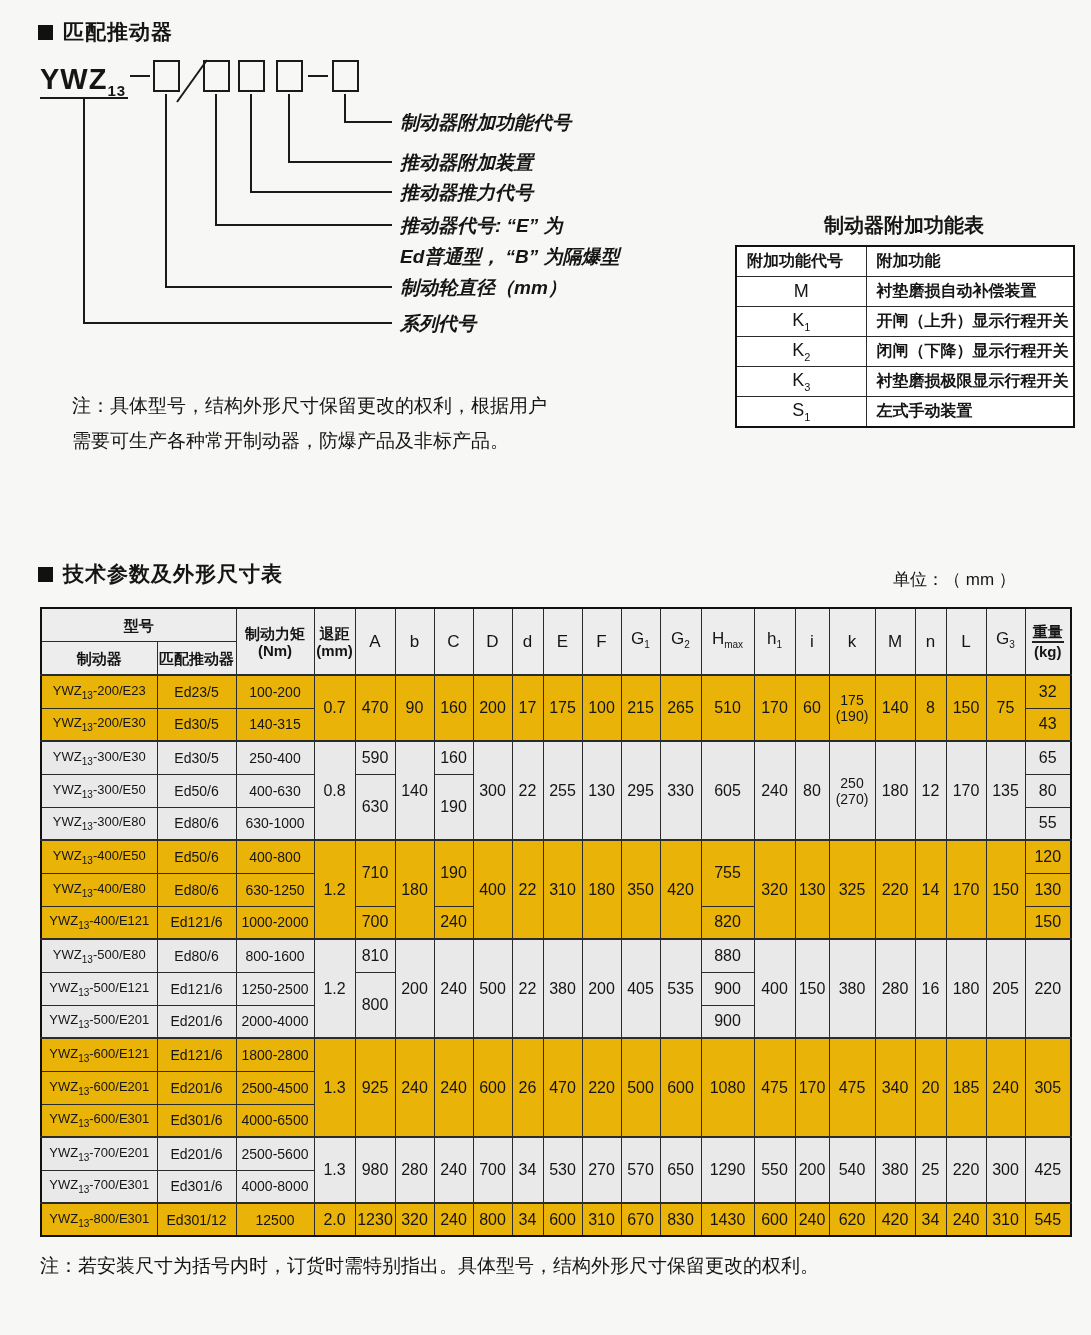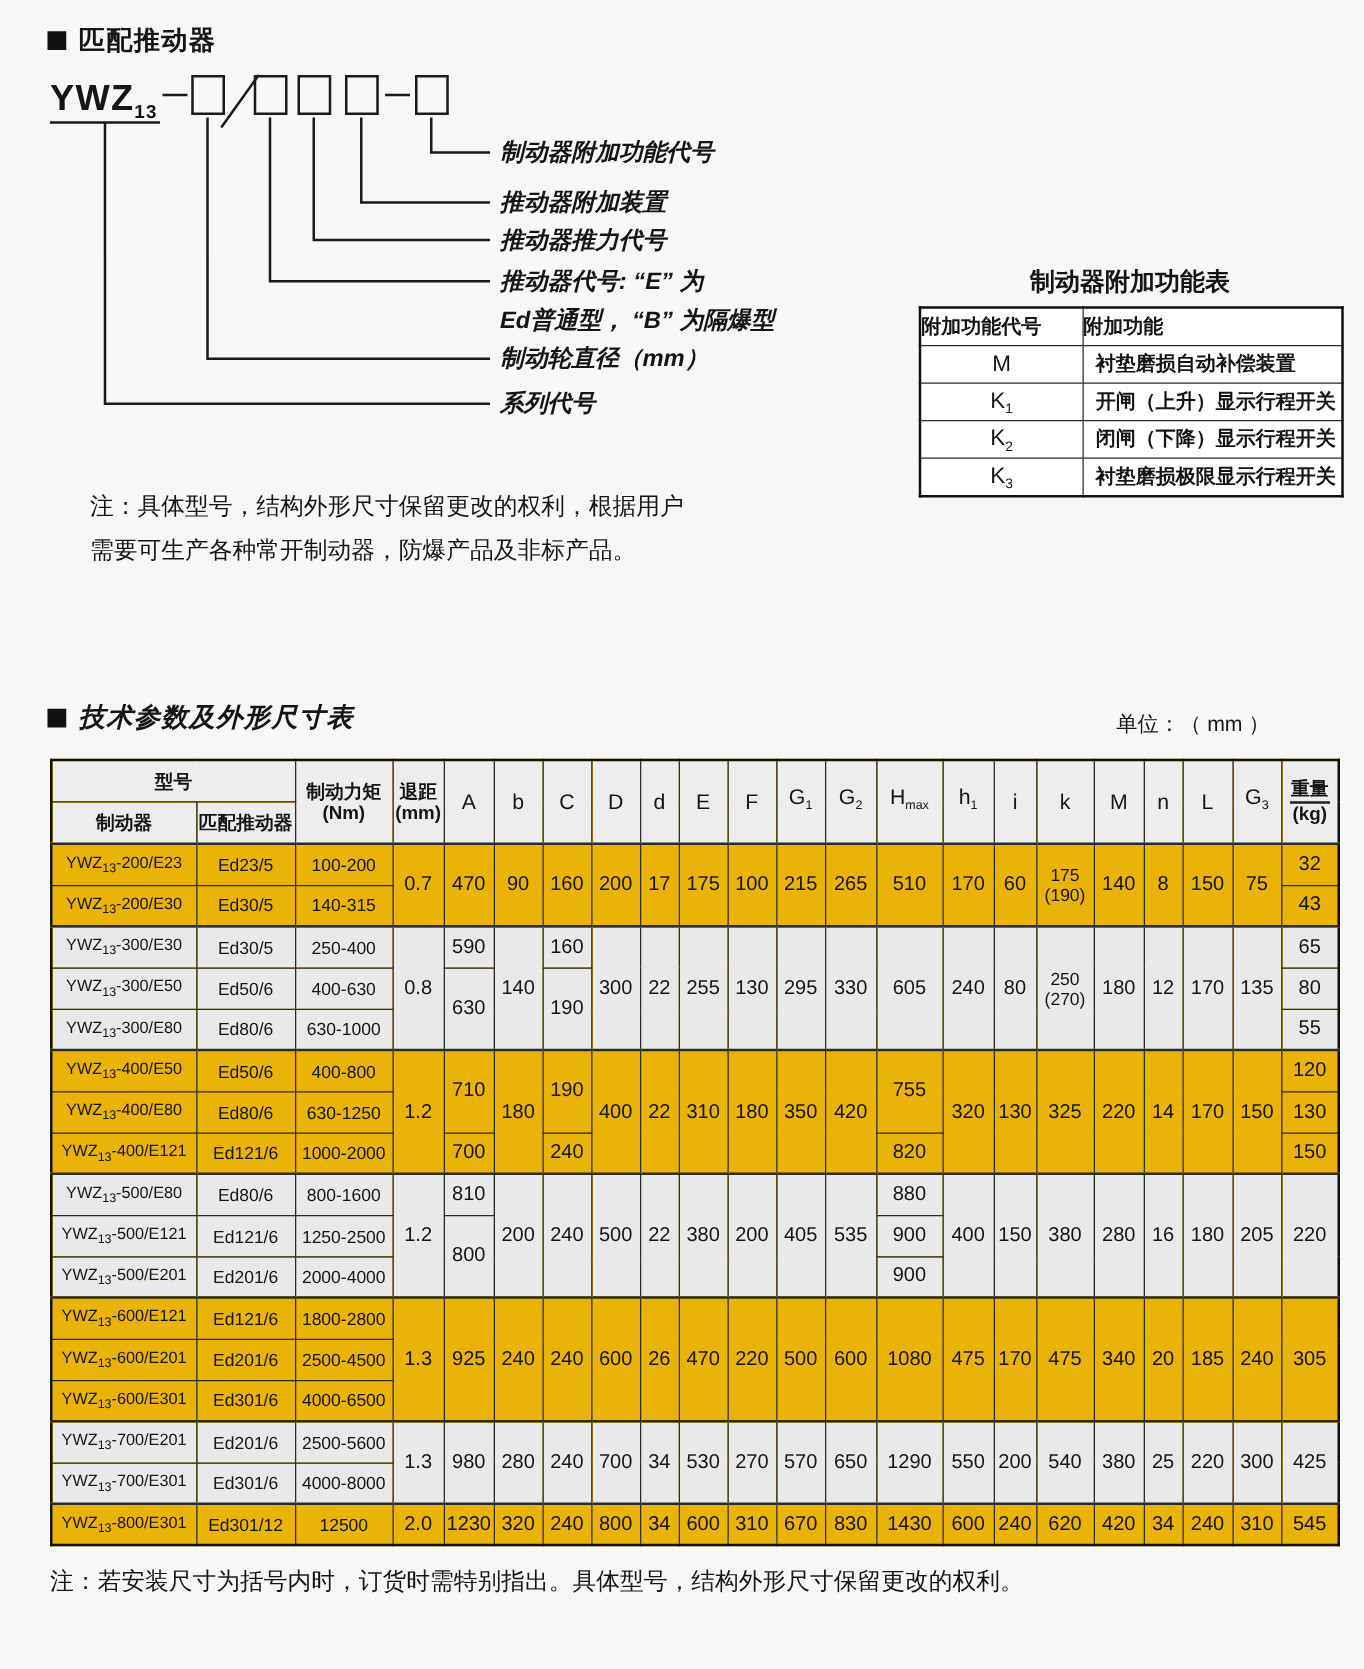--- a/index.html
+++ b/index.html
@@ -24,27 +24,27 @@
   .l0 { top:52px; } .l1 { top:92px; } .l2 { top:122px; } .l3 { top:155px; } .l4 { top:217px; } .l5 { top:253px; }
 
   .note { font-size:19px; line-height:35px; white-space:pre-line; }
   .note1 { left:72px; top:388px; width:480px; }
   .note2 { left:40px; top:1248px; width:1000px; }
 
   
   .ft-title { left:735px; top:212px; width:338px; text-align:center; font-size:20px; font-weight:bold; }
   .ftable { left:735px; top:245px; border-collapse:collapse; table-layout:fixed; width:338px; background:#fff; border:2px solid #111; }
   .ftable th, .ftable td { border:1px solid #2b2b2b; height:29px; padding:0; }
-  .ftable th { text-align:left; font-size:16px; font-weight:bold; }
+  .ftable th { text-align:left; padding-left:10px; font-size:16px; font-weight:bold; }
   .ftable td.code { text-align:center; font-size:18px; }
   .ftable td.code sub { font-size:11px; }
   .ftable td.func { text-align:left; padding-left:10px; font-size:16px;font-weight:bold; }
 
   
-  .sec2 { left:38px; top:560px;font-style:italic; }
+  .sec2 { left:38px; top:560px; }
   .unit { left:893px; top:568px; font-size:17px; }
   .stable { left:40px; top:607px; border-collapse:collapse; table-layout:fixed; width:1030px; background:#eab308; border:2px solid #111; }
   .stable th, .stable td { border:1px solid #2b2b2b; padding:0; text-align:center; vertical-align:middle; overflow:hidden; }
   .stable thead th { background:#ededed; height:32px; font-weight:bold; font-size:15px; white-space:pre-line; line-height:17px; }
   .stable thead th.dimh { font-weight:normal; font-size:17px; }
   .stable thead th sub, .stable td sub { font-size:10px; }
   .stable tbody tr { height:33px; }
   .stable tbody td { font-size:16px; }
   .stable td.model { font-size:13px; }
   .stable td.thr, .stable td.tq { font-size:14px; }
@@ -115,20 +115,24 @@
         <td class="func">开闸（上升）显示行程开关</td>
       </tr>
       <tr>
         <td class="code">K<sub>2</sub></td>
         <td class="func">闭闸（下降）显示行程开关</td>
       </tr>
       <tr>
         <td class="code">K<sub>3</sub></td>
         <td class="func">衬垫磨损极限显示行程开关</td>
       </tr>
+      <tr>
+        <td class="code">S<sub>1</sub></td>
+        <td class="func">左式手动装置</td>
+      </tr>
     </tbody>
 </table>
 
 <div class="abs sec-title sec2">
   <span class="sq"></span><span>技术参数及外形尺寸表</span>
 </div>
 <div class="abs unit">单位：（ mm ）</div>
 
 <table class="abs stable">
   <colgroup>

